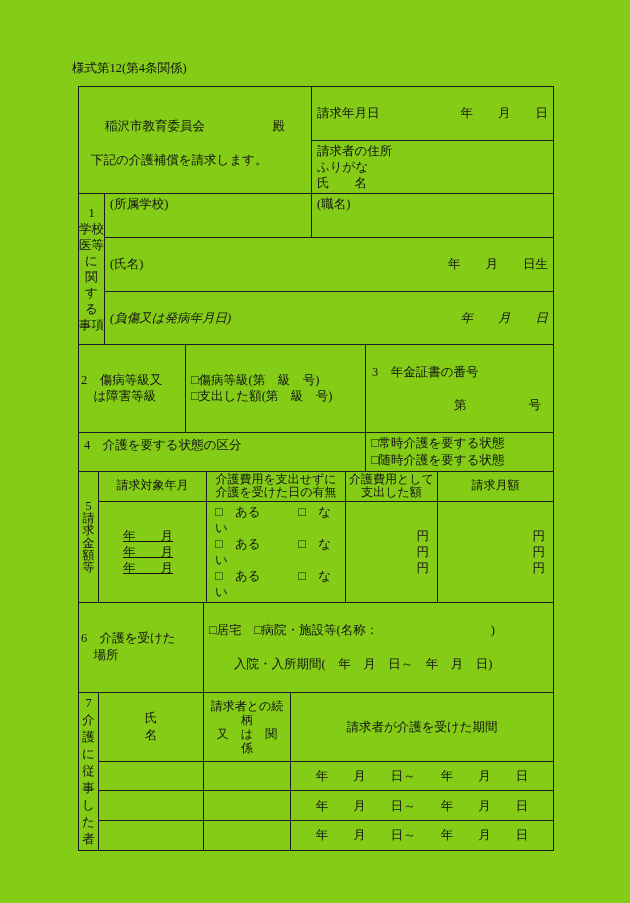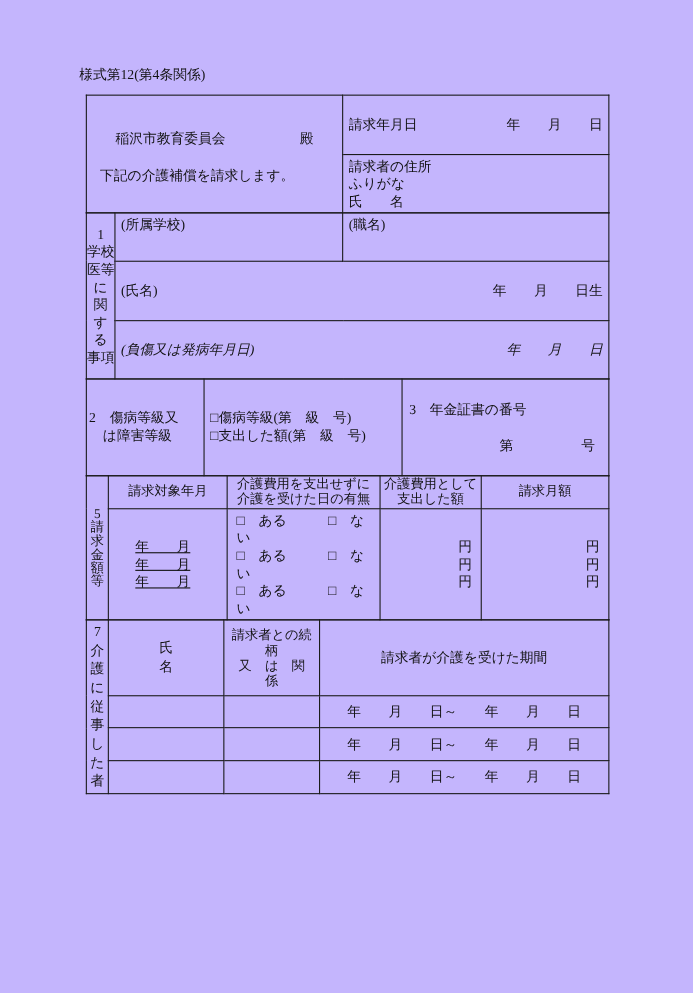--- a/index.html
+++ b/index.html
@@ -1,17 +1,17 @@
 <!DOCTYPE html>
 <html><head>
 <meta charset="utf-8">
 <style>
   html,body{margin:0;padding:0;background:#e8e8e8;}
   .page{
-    width:630px;height:903px;background:#c4b5fd;position:relative;
+    width:630px;height:903px;background:#84cc16;position:relative;
     font-family:"Liberation Serif","DejaVu Serif",serif;
     color:#121212;font-size:12.5px;line-height:1.3;
     margin:0 auto;overflow:hidden;
   }
   .form-code{position:absolute;left:72px;top:60px;font-size:12.5px;}
   .sheet{position:absolute;left:78px;top:84px;width:475px;}
   .doc-title{text-align:center;font-size:14px;margin:0 0 9px 0;letter-spacing:1px;}
 
   table{border-collapse:collapse;table-layout:fixed;width:475px;}
   td{border:1px solid #1b1b1b;padding:2px 5px;vertical-align:middle;
@@ -132,20 +132,33 @@
           <div class="pl2" style="padding-left:6px;">3　年金証書の番号</div>
           <div class="pension2">
             <span>第</span>
             <span>号</span>
           </div>
         </td>
       </tr>
     </tbody>
       </table>
 
+    <table class="stk">
+      <colgroup>
+          <col style="width:287px">
+          <col style="width:188px">
+        </colgroup>
+      <tbody>
+          <tr style="height:39px;">
+        <td class="top" style="padding-top:4px;">4　介護を要する状態の区分</td>
+        <td style="line-height:17px;">□常時介護を要する状態
+□随時介護を要する状態</td>
+      </tr>
+    </tbody>
+      </table>
 
     <table class="stk">
       <colgroup>
           <col style="width:20px">
           <col style="width:108px">
           <col style="width:139px">
           <col style="width:92px">
           <col style="width:116px">
         </colgroup>
       <tbody>
@@ -173,20 +186,36 @@
         <td class="yen">円
 円
 円</td>
         <td class="yen">円
 円
 円</td>
       </tr>
     </tbody>
       </table>
 
+    <table class="stk">
+      <colgroup>
+          <col style="width:125px">
+          <col style="width:350px">
+        </colgroup>
+      <tbody>
+          <tr style="height:38px;">
+        <td class="pl2" style="line-height:17px;">6　介護を受けた
+　場所</td>
+        <td style="line-height:17px;">
+          <div>□居宅　□病院・施設等(名称：　　　　　　　　　)</div>
+          <div class="indent">入院・入所期間(　年　月　日～　年　月　日)</div>
+        </td>
+      </tr>
+    </tbody>
+      </table>
 
     <table class="stk">
       <colgroup>
           <col style="width:20px">
           <col style="width:105px">
           <col style="width:87px">
           <col style="width:263px">
         </colgroup>
       <tbody>
           <tr style="height:30px;">

